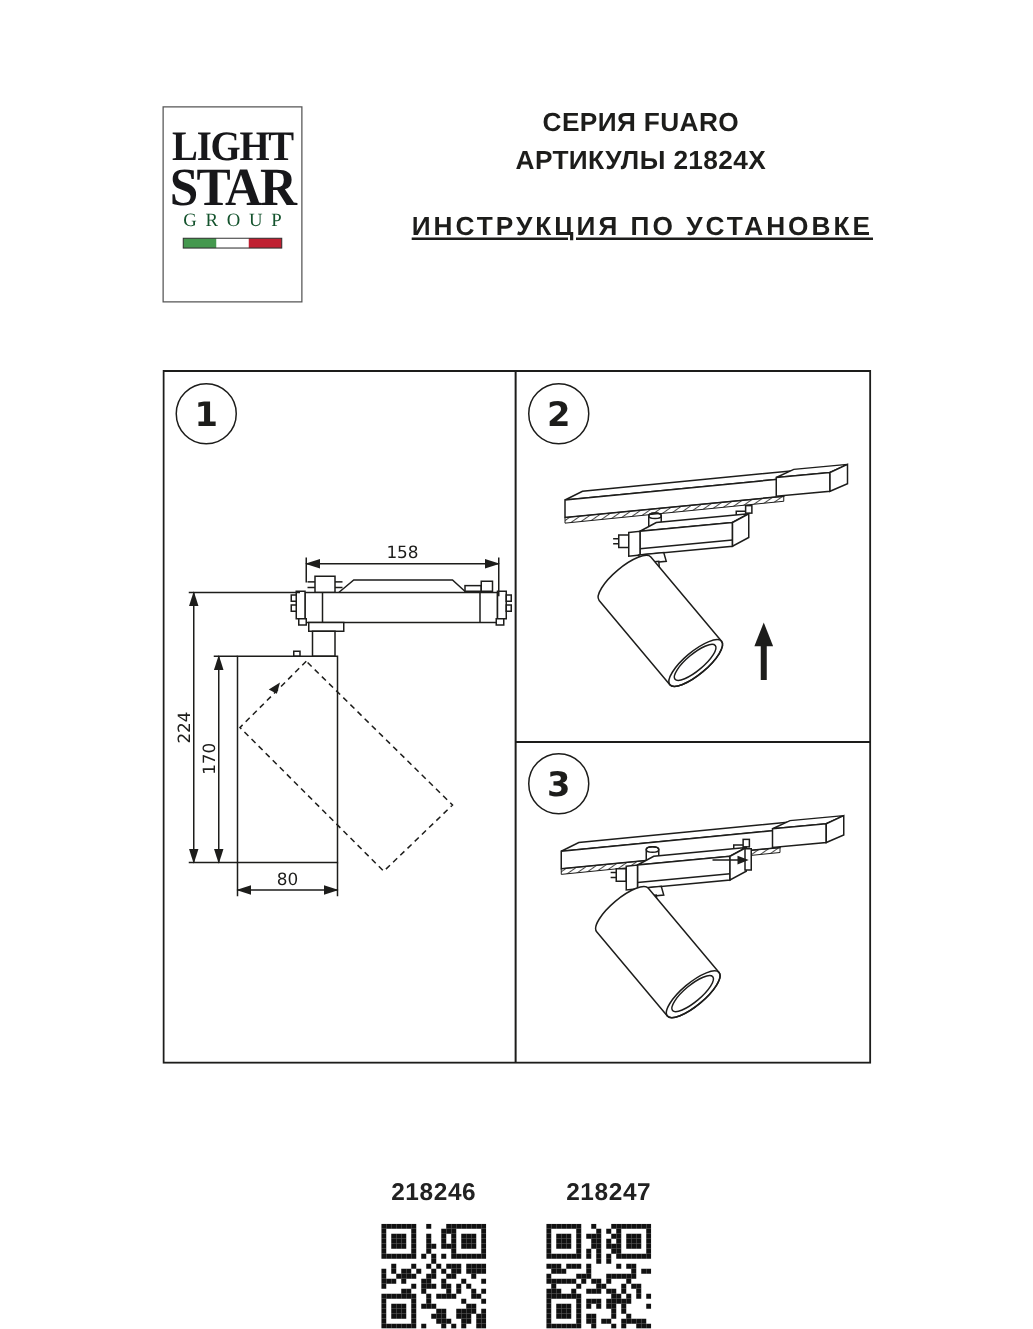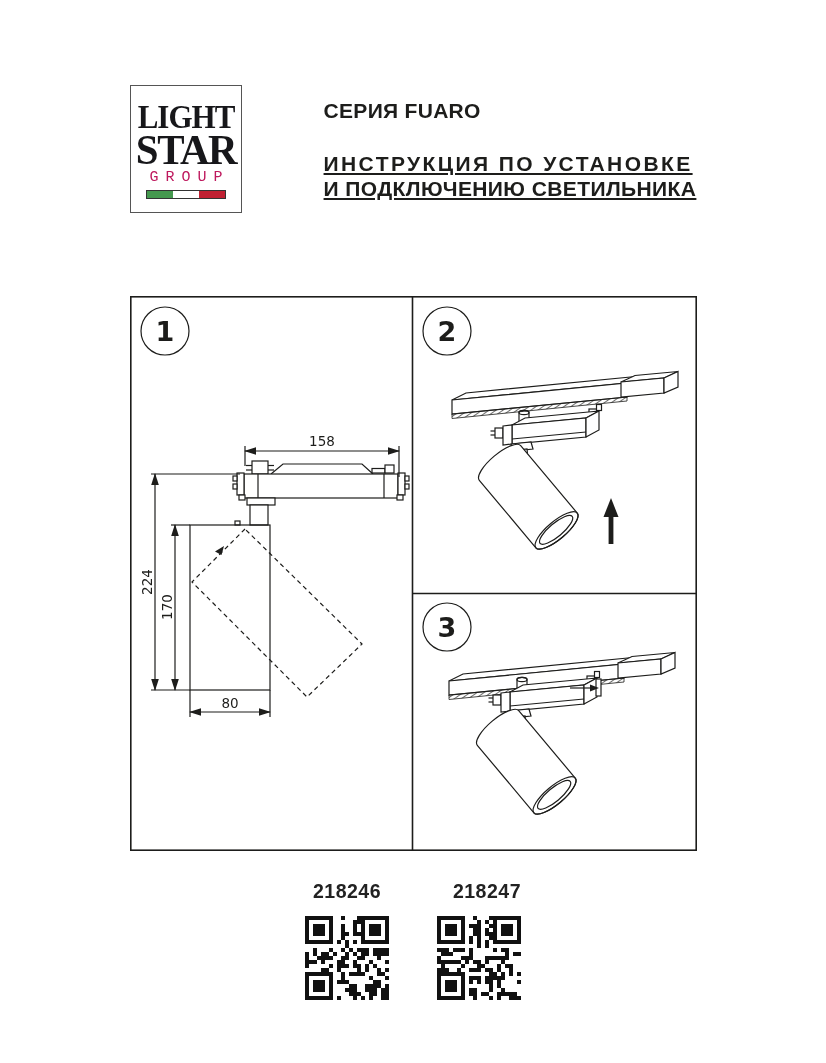--- a/index.html
+++ b/index.html
@@ -1,48 +1,48 @@
 <!DOCTYPE html>
 <html><head>
 <meta charset="utf-8">
 <style>
   html,body{margin:0;padding:0;background:#fff;}
   .page{position:relative;width:826px;height:1063px;background:#ffffff;overflow:hidden;
         font-family:"Liberation Sans",sans-serif;color:#1d1d1b;}
 
   
-  .logo-box{position:absolute;left:130px;top:85px;width:112px;height:128px;
+  .logo-box{position:absolute;left:130px;top:85px;width:112px;height:157px;
             border:1px solid #555;box-sizing:border-box;background:#fff;
             display:flex;flex-direction:column;align-items:center;padding-top:16px;}
   .logo-word{font-family:"Liberation Serif",serif;font-weight:bold;color:#17171a;}
   .logo-light{font-size:31px;line-height:29px;letter-spacing:-1px;transform:scaleY(1.08);}
   .logo-star{font-size:41px;line-height:36px;letter-spacing:-1.5px;transform:scaleY(1.05);}
-  .logo-group{font-family:Liberation Mono, monospace;font-weight:400;font-size:15px;
-              letter-spacing:7px;margin-right:-7px;margin-top:2px;color:#be185d;}
+  .logo-group{font-family:Liberation Serif, serif;font-weight:400;font-size:15px;
+              letter-spacing:7px;margin-right:-7px;margin-top:2px;color:#14532d;}
   .logo-flag{margin-top:4px;display:block;}
 
   
-  .header{position:absolute;top:96px;right:130px;text-align:left;margin-left:16px;}
+  .header{position:absolute;top:84px;right:130px;text-align:center;margin-left:16px;}
   .h-line{font-weight:bold;font-size:21px;line-height:30px;letter-spacing:0.3px;}
   .instr{margin-top:25px;text-decoration:underline;}
   .i-line1{font-weight:bold;font-size:21px;line-height:25px;letter-spacing:2.4px;margin-right:-2.4px;}
   .i-line2{font-weight:bold;font-size:21px;line-height:25px;letter-spacing:0.4px;margin-right:-0.4px;}
 
   
   .diagram{position:absolute;left:130px;top:296px;}
   .ln{fill:none;stroke:#1d1d1b;stroke-width:1.2;stroke-linejoin:miter;stroke-linecap:butt;}
   .lnw{fill:#ffffff;stroke:#1d1d1b;stroke-width:1.2;stroke-linejoin:miter;}
   .fr{fill:none;stroke:#1d1d1b;stroke-width:1.6;}
   .dash{stroke-dasharray:4.5 3.5;}
   .dimtxt{font-family:"DejaVu Sans",sans-serif;font-size:13.5px;fill:#1d1d1b;}
   .stepnum{font-family:"DejaVu Sans",sans-serif;font-weight:bold;font-size:27px;fill:#1d1d1b;text-anchor:middle;}
   .solid{fill:#1d1d1b;stroke:none;}
 
   
-  .product-col{position:absolute;top:880px;width:84px;text-align:center;}
+  .product-col{position:absolute;top:943px;width:84px;text-align:center;}
   .product-col .article{font-weight:bold;font-size:19.5px;letter-spacing:0.5px;color:#222;}
   .qr{display:block;margin-top:13px;fill:#111;}
 </style>
 </head>
 <body>
 
 <div class="page">
 
   <div class="logo-box">
     <div class="logo-word logo-light">LIGHT</div>
@@ -51,23 +51,23 @@
     <svg class="logo-flag" width="80" height="9" viewBox="0 0 80 9">
       <rect x="0.5" y="0.5" width="79" height="8" stroke="none" fill="#ffffff"></rect>
       <rect x="0.5" y="0.5" width="26.5" height="8" stroke="none" fill="#44984e"></rect>
       <rect x="53" y="0.5" width="26.5" height="8" stroke="none" fill="#c02032"></rect>
       <rect x="0.5" y="0.5" width="79" height="8" fill="none" stroke="#333" stroke-width="1"></rect>
     </svg>
   </div>
 
   <div class="header">
     <div class="h-line">СЕРИЯ FUARO</div>
+    <div class="h-line">АРТИКУЛЫ 21824X</div>
     <div class="instr">
       <div class="i-line1">ИНСТРУКЦИЯ ПО УСТАНОВКЕ</div>
-      <div class="i-line2">И ПОДКЛЮЧЕНИЮ СВЕТИЛЬНИКА</div>
     </div>
   </div>
 
   <svg class="diagram" width="567" height="555" viewBox="130 296 567 555">
     <defs>
       <marker id="dimarr" viewBox="0 0 10 10" refX="9.2" refY="5" markerWidth="10" markerHeight="10" orient="auto-start-reverse">
         <path d="M0,1.8 L10,5 L0,8.2 Z" fill="#1d1d1b"></path>
       </marker>
       <pattern id="hatch" patternUnits="userSpaceOnUse" width="4" height="4" patternTransform="rotate(55)">
         <line x1="0" y1="0" x2="0" y2="4" stroke="#1d1d1b" stroke-width="1.3"></line>

